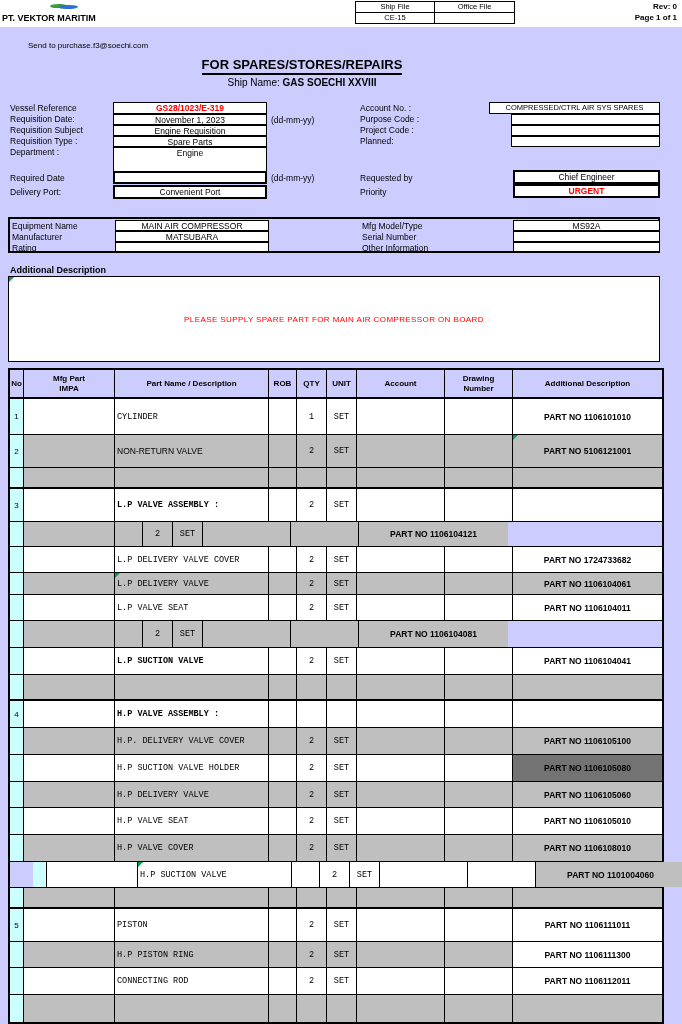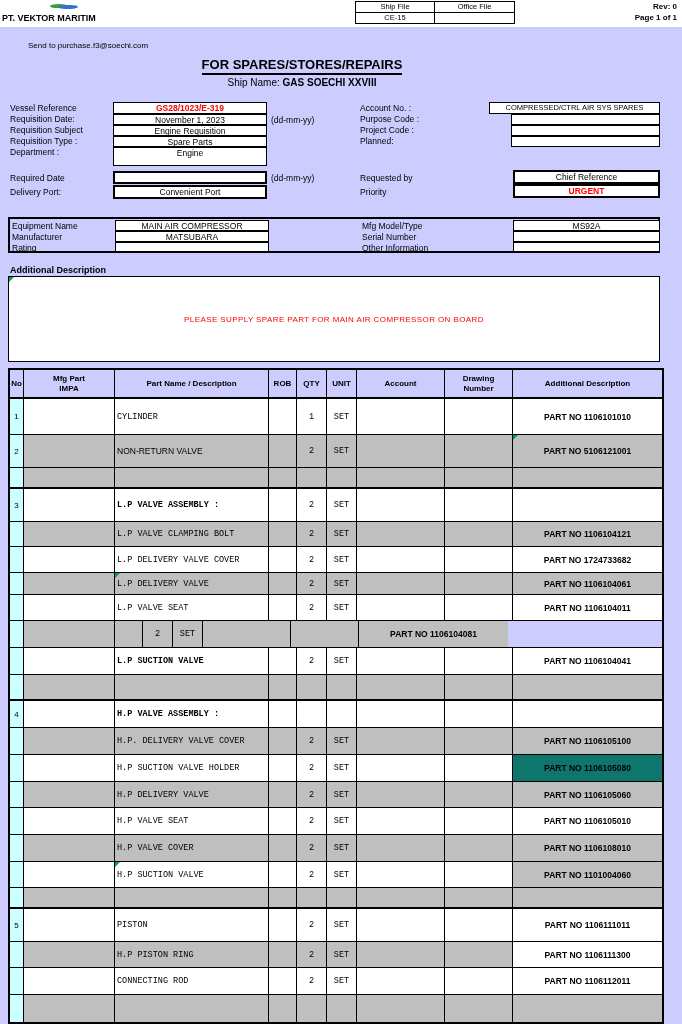--- a/index.html
+++ b/index.html
@@ -93,38 +93,38 @@
   <div class="abs flabel" style="left:10px;top:103px">Vessel Reference</div>
   <div class="abs fbox red" style="left:113px;top:102px;width:154px;height:12px">GS28/1023/E-319</div>
   <div class="abs flabel" style="left:10px;top:114px">Requisition Date:</div>
   <div class="abs fbox" style="left:113px;top:114px;width:154px;height:11px">November 1, 2023</div>
   <div class="abs hint" style="left:271px;top:115px">(dd-mm-yy)</div>
   <div class="abs flabel" style="left:10px;top:125px">Requisition Subject</div>
   <div class="abs fbox" style="left:113px;top:125px;width:154px;height:11px">Engine Requisition</div>
   <div class="abs flabel" style="left:10px;top:136px">Requisition Type :</div>
   <div class="abs fbox" style="left:113px;top:136px;width:154px;height:11px">Spare Parts</div>
   <div class="abs flabel" style="left:10px;top:147px">Department :</div>
-  <div class="abs fbox" style="left:113px;top:147px;width:154px;height:19px">Engine</div>
+  <div class="abs fbox" style="left:113px;top:147px;width:154px;height:25px">Engine</div>
 
   <div class="abs flabel" style="left:360px;top:103px">Account No. :</div>
   <div class="abs fbox" style="left:489px;top:102px;width:171px;height:12px;font-size:7.5px">COMPRESSED/CTRL AIR SYS SPARES</div>
   <div class="abs flabel" style="left:360px;top:114px">Purpose Code :</div>
   <div class="abs fbox" style="left:511px;top:114px;width:149px;height:11px"></div>
   <div class="abs flabel" style="left:360px;top:125px">Project Code :</div>
   <div class="abs fbox" style="left:511px;top:125px;width:149px;height:11px"></div>
   <div class="abs flabel" style="left:360px;top:136px">Planned:</div>
   <div class="abs fbox" style="left:511px;top:136px;width:149px;height:11px"></div>
 
   <div class="abs flabel" style="left:10px;top:173px">Required Date</div>
   <div class="abs fbox thick" style="left:113px;top:171px;width:154px;height:13px"></div>
   <div class="abs hint" style="left:271px;top:173px">(dd-mm-yy)</div>
   <div class="abs flabel" style="left:10px;top:187px">Delivery Port:</div>
   <div class="abs fbox thick" style="left:113px;top:185px;width:154px;height:14px">Convenient Port</div>
   <div class="abs flabel" style="left:360px;top:173px">Requested by</div>
-  <div class="abs fbox thick" style="left:513px;top:170px;width:147px;height:14px">Chief Reference</div>
+  <div class="abs fbox thick" style="left:513px;top:170px;width:147px;height:14px">Chief Engineer</div>
   <div class="abs flabel" style="left:360px;top:187px">Priority</div>
   <div class="abs fbox thick red" style="left:513px;top:184px;width:147px;height:14px">URGENT</div>
 
   <div class="abs" id="equipment">
     <div class="eqlabel" style="left:2px;top:2px">Equipment Name</div>
     <div class="eqcell" style="left:105px;top:1px;width:154px;height:11px">MAIN AIR COMPRESSOR</div>
     <div class="eqlabel" style="left:352px;top:2px">Mfg Model/Type</div>
     <div class="eqcell" style="left:503px;top:1px;width:147px;height:11px">MS92A</div>
 
     <div class="eqlabel" style="left:2px;top:13px">Manufacturer</div>
@@ -216,21 +216,20 @@
         <div class="pcell c-rob" style="width: 28px; background: rgb(255, 255, 255);"></div>
         <div class="pcell c-qty" style="width: 30px; background: rgb(255, 255, 255);">2</div>
         <div class="pcell c-unit" style="width: 30px; background: rgb(255, 255, 255);">SET</div>
         <div class="pcell c-account" style="width: 88px; background: rgb(255, 255, 255);"></div>
         <div class="pcell c-drawing" style="width: 68px; background: rgb(255, 255, 255);"></div>
         <div class="pcell c-desc" style="width: 149px; background: rgb(255, 255, 255);"></div>
       </div>
       <div class="prow" style="height: 25px;">
         <div class="pcell c-no" style="width: 14px; background: rgb(204, 255, 255);"></div>
         <div class="pcell c-mfg" style="width: 91px; background: rgb(191, 191, 191);"></div>
-        <div class="pcell c-part" style="width: 154px; background: rgb(191, 191, 191);">L.P VALVE CLAMPING BOLT</div>
         <div class="pcell c-rob" style="width: 28px; background: rgb(191, 191, 191);"></div>
         <div class="pcell c-qty" style="width: 30px; background: rgb(191, 191, 191);">2</div>
         <div class="pcell c-unit" style="width: 30px; background: rgb(191, 191, 191);">SET</div>
         <div class="pcell c-account" style="width: 88px; background: rgb(191, 191, 191);"></div>
         <div class="pcell c-drawing" style="width: 68px; background: rgb(191, 191, 191);"></div>
         <div class="pcell c-desc" style="width: 149px; background: rgb(191, 191, 191);">PART NO 1106104121</div>
       </div>
       <div class="prow" style="height: 26px;">
         <div class="pcell c-no" style="width: 14px; background: rgb(204, 255, 255);"></div>
         <div class="pcell c-mfg" style="width: 91px; background: rgb(255, 255, 255);"></div>
@@ -320,21 +319,21 @@
       </div>
       <div class="prow" style="height: 27px;">
         <div class="pcell c-no" style="width: 14px; background: rgb(204, 255, 255);"></div>
         <div class="pcell c-mfg" style="width: 91px; background: rgb(255, 255, 255);"></div>
         <div class="pcell c-part" style="width: 154px; background: rgb(255, 255, 255);">H.P SUCTION VALVE HOLDER</div>
         <div class="pcell c-rob" style="width: 28px; background: rgb(255, 255, 255);"></div>
         <div class="pcell c-qty" style="width: 30px; background: rgb(255, 255, 255);">2</div>
         <div class="pcell c-unit" style="width: 30px; background: rgb(255, 255, 255);">SET</div>
         <div class="pcell c-account" style="width: 88px; background: rgb(255, 255, 255);"></div>
         <div class="pcell c-drawing" style="width: 68px; background: rgb(255, 255, 255);"></div>
-        <div class="pcell c-desc" style="width: 149px; background: #0f766e;">PART NO 1106105080</div>
+        <div class="pcell c-desc" style="width: 149px; background: #737373;">PART NO 1106105080</div>
       </div>
       <div class="prow" style="height: 26px;">
         <div class="pcell c-no" style="width: 14px; background: rgb(204, 255, 255);"></div>
         <div class="pcell c-mfg" style="width: 91px; background: rgb(191, 191, 191);"></div>
         <div class="pcell c-part" style="width: 154px; background: rgb(191, 191, 191);">H.P DELIVERY VALVE</div>
         <div class="pcell c-rob" style="width: 28px; background: rgb(191, 191, 191);"></div>
         <div class="pcell c-qty" style="width: 30px; background: rgb(191, 191, 191);">2</div>
         <div class="pcell c-unit" style="width: 30px; background: rgb(191, 191, 191);">SET</div>
         <div class="pcell c-account" style="width: 88px; background: rgb(191, 191, 191);"></div>
         <div class="pcell c-drawing" style="width: 68px; background: rgb(191, 191, 191);"></div>
@@ -355,21 +354,21 @@
         <div class="pcell c-no" style="width: 14px; background: rgb(204, 255, 255);"></div>
         <div class="pcell c-mfg" style="width: 91px; background: rgb(191, 191, 191);"></div>
         <div class="pcell c-part" style="width: 154px; background: rgb(191, 191, 191);">H.P VALVE COVER</div>
         <div class="pcell c-rob" style="width: 28px; background: rgb(191, 191, 191);"></div>
         <div class="pcell c-qty" style="width: 30px; background: rgb(191, 191, 191);">2</div>
         <div class="pcell c-unit" style="width: 30px; background: rgb(191, 191, 191);">SET</div>
         <div class="pcell c-account" style="width: 88px; background: rgb(191, 191, 191);"></div>
         <div class="pcell c-drawing" style="width: 68px; background: rgb(191, 191, 191);"></div>
         <div class="pcell c-desc" style="width: 149px; background: rgb(191, 191, 191);">PART NO 1106108010</div>
       </div>
-      <div class="prow" style="height: 26px;">
+      <div class="prow" style="height: 26px; padding-left: 23px;">
         <div class="pcell c-no" style="width: 14px; background: rgb(204, 255, 255);"></div>
         <div class="pcell c-mfg" style="width: 91px; background: rgb(255, 255, 255);"></div>
         <div class="pcell c-part" style="width: 154px; background: rgb(255, 255, 255);">H.P SUCTION VALVE<span class="tri"></span></div>
         <div class="pcell c-rob" style="width: 28px; background: rgb(255, 255, 255);"></div>
         <div class="pcell c-qty" style="width: 30px; background: rgb(255, 255, 255);">2</div>
         <div class="pcell c-unit" style="width: 30px; background: rgb(255, 255, 255);">SET</div>
         <div class="pcell c-account" style="width: 88px; background: rgb(255, 255, 255);"></div>
         <div class="pcell c-drawing" style="width: 68px; background: rgb(255, 255, 255);"></div>
         <div class="pcell c-desc" style="width: 149px; background: rgb(191, 191, 191);">PART NO 1101004060</div>
       </div>

